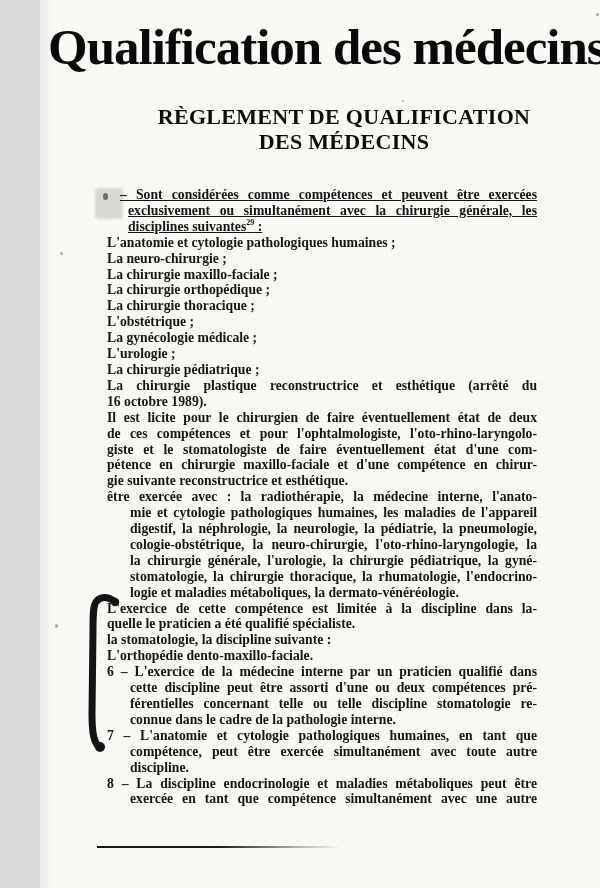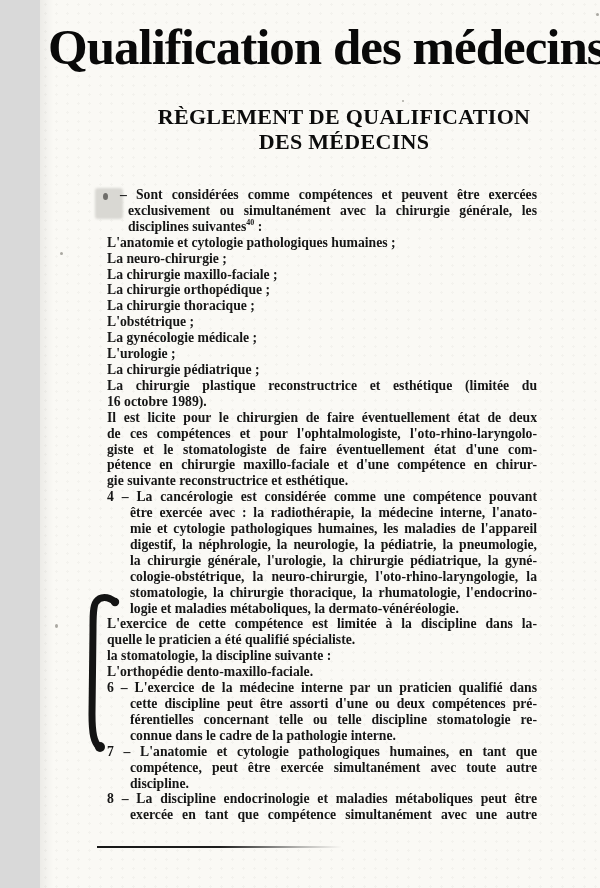--- a/index.html
+++ b/index.html
@@ -21,21 +21,21 @@
   .subtitle {
     position:absolute; top:104px; left:16px; width:576px; text-align:center;
     font-size:22px; line-height:25px; font-weight:700; letter-spacing:0.3px; color:#0c0c0c;
   }
   .bodytext {
     position:absolute; top:187px; left:67px; width:430px;
     font-size:13.7px; line-height:15.9px; font-weight:700; color:#161616;
   }
   .tline { min-height:15.9px; white-space:normal; }
   .tline.just { text-align:justify; text-align-last:justify; }
-  .para.dash { padding-left:21px; }
+  .para.dash { padding-left:21px;text-decoration:underline; }
   .para.dash .tline:first-child { margin-left:-8px; }
   .para.num { padding-left:23px; }
   .para.num .tline:first-child { margin-left:-23px; }
   sup { font-size:8px; line-height:0; vertical-align:super; letter-spacing:0; }
   .correction-patch {
     position:absolute; left:55px; top:188px; width:28px; height:31px;
     background:#d9d8d3; border-radius:3px; filter:blur(1.3px);
   }
   .correction-dot {
     position:absolute; left:63px; top:193px; width:5px; height:7px;
@@ -66,21 +66,21 @@
     <div>DES MÉDECINS</div>
   </div>
 
   <div class="correction-patch"></div>
   <div class="correction-dot"></div>
 
   <div class="bodytext">
       <div class="para dash">
         <div class="tline just">– Sont considérées comme compétences et peuvent être exercées</div>
         <div class="tline just">exclusivement ou simultanément avec la chirurgie générale, les</div>
-        <div class="tline">disciplines suivantes<sup>40</sup> :</div>
+        <div class="tline">disciplines suivantes<sup>29</sup> :</div>
       </div>
       <div class="para plain">
         <div class="tline">L'anatomie et cytologie pathologiques humaines ;</div>
       </div>
       <div class="para plain">
         <div class="tline">La neuro-chirurgie ;</div>
       </div>
       <div class="para plain">
         <div class="tline">La chirurgie maxillo-faciale ;</div>
       </div>
@@ -96,37 +96,36 @@
       <div class="para plain">
         <div class="tline">La gynécologie médicale ;</div>
       </div>
       <div class="para plain">
         <div class="tline">L'urologie ;</div>
       </div>
       <div class="para plain">
         <div class="tline">La chirurgie pédiatrique ;</div>
       </div>
       <div class="para plain">
-        <div class="tline just">La chirurgie plastique reconstructrice et esthétique (limitée du</div>
+        <div class="tline just">La chirurgie plastique reconstructrice et esthétique (arrêté du</div>
         <div class="tline">16 octobre 1989).</div>
       </div>
       <div class="para plain">
         <div class="tline just">Il est licite pour le chirurgien de faire éventuellement état de deux</div>
         <div class="tline just">de ces compétences et pour l'ophtalmologiste, l'oto-rhino-laryngolo-</div>
         <div class="tline just">giste et le stomatologiste de faire éventuellement état d'une com-</div>
         <div class="tline just">pétence en chirurgie maxillo-faciale et d'une compétence en chirur-</div>
         <div class="tline">gie suivante reconstructrice et esthétique.</div>
       </div>
       <div class="para num">
-        <div class="tline just">4 – La cancérologie est considérée comme une compétence pouvant</div>
         <div class="tline just">être exercée avec : la radiothérapie, la médecine interne, l'anato-</div>
         <div class="tline just">mie et cytologie pathologiques humaines, les maladies de l'appareil</div>
         <div class="tline just">digestif, la néphrologie, la neurologie, la pédiatrie, la pneumologie,</div>
+        <div class="tline just">cologie-obstétrique, la neuro-chirurgie, l'oto-rhino-laryngologie, la</div>
         <div class="tline just">la chirurgie générale, l'urologie, la chirurgie pédiatrique, la gyné-</div>
-        <div class="tline just">cologie-obstétrique, la neuro-chirurgie, l'oto-rhino-laryngologie, la</div>
         <div class="tline just">stomatologie, la chirurgie thoracique, la rhumatologie, l'endocrino-</div>
         <div class="tline">logie et maladies métaboliques, la dermato-vénéréologie.</div>
       </div>
       <div class="para plain">
         <div class="tline just">L'exercice de cette compétence est limitée à la discipline dans la-</div>
         <div class="tline">quelle le praticien a été qualifié spécialiste.</div>
       </div>
       <div class="para num">
         <div class="tline">la stomatologie, la discipline suivante :</div>
       </div>

